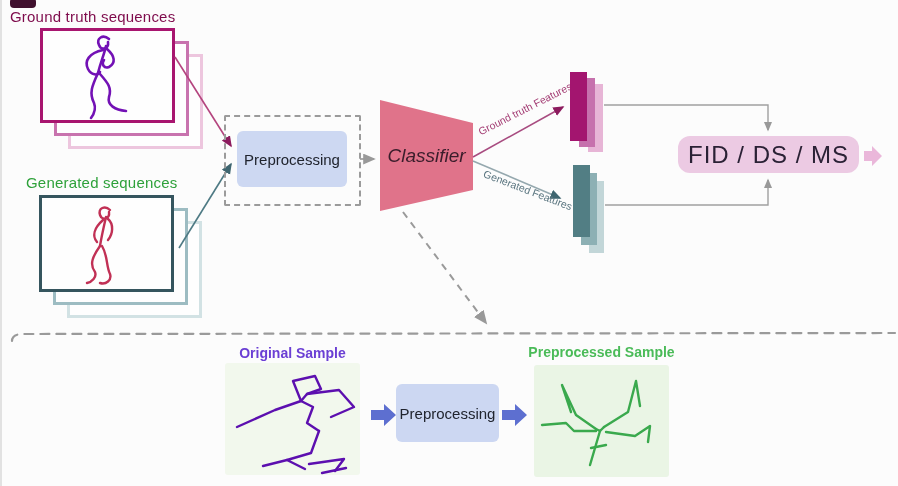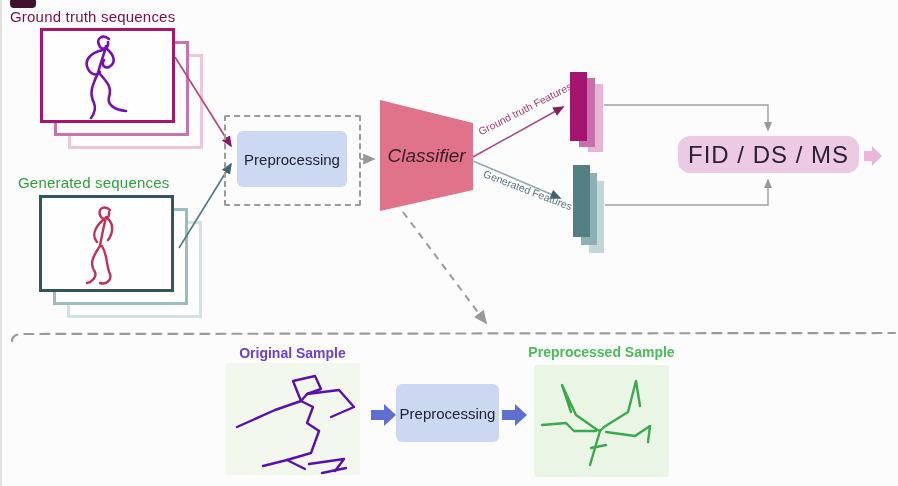--- a/index.html
+++ b/index.html
@@ -42,21 +42,21 @@
         <path d="M66,8 C60,3 53,7 56,14 C58,20 66,18 65,11"></path>
         <path d="M63,15 C61,24 58,30 55,42"></path>
         <path d="M60,19 C46,22 41,30 45,38 C48,44 55,45 57,41"></path>
         <path d="M64,18 C72,25 73,32 66,36 C61,38 58,33 61,29"></path>
         <path d="M55,42 C49,55 46,62 51,72 C53,77 51,83 48,87"></path>
         <path d="M57,43 C65,52 69,57 66,66 C64,74 72,79 83,80"></path>
       </g>
     </svg>
   </div>
 
-  <div class="seq-label abs" style="left: 16px; top: 174px; color: rgb(46, 161, 58);">Generated sequences</div>
+  <div class="seq-label abs" style="left: 24px; top: 174px; color: rgb(46, 161, 58);">Generated sequences</div>
 
   <div class="frame" style="left: 65px; top: 221px; width: 129px; height: 91px; border-color: rgb(210, 226, 228);"></div>
   <div class="frame" style="left: 51px; top: 208px; width: 129px; height: 91px; border-color: rgb(157, 188, 194);"></div>
   <div class="frame" style="left: 37px; top: 195px; width: 129px; height: 91px; border-color: rgb(53, 85, 94);">
     <svg viewBox="0 0 129 91" width="129" height="91">
       <g fill="none" stroke-width="2.4" stroke-linecap="round" stroke-linejoin="round" stroke="#c13055">
         <path d="M68,12 C63,7 56,10 58,17 C60,23 68,21 67,14"></path>
         <path d="M64,19 C62,28 60,36 58,48"></path>
         <path d="M61,22 C52,30 50,38 55,44"></path>
         <path d="M66,21 C72,26 71,36 66,42"></path>

